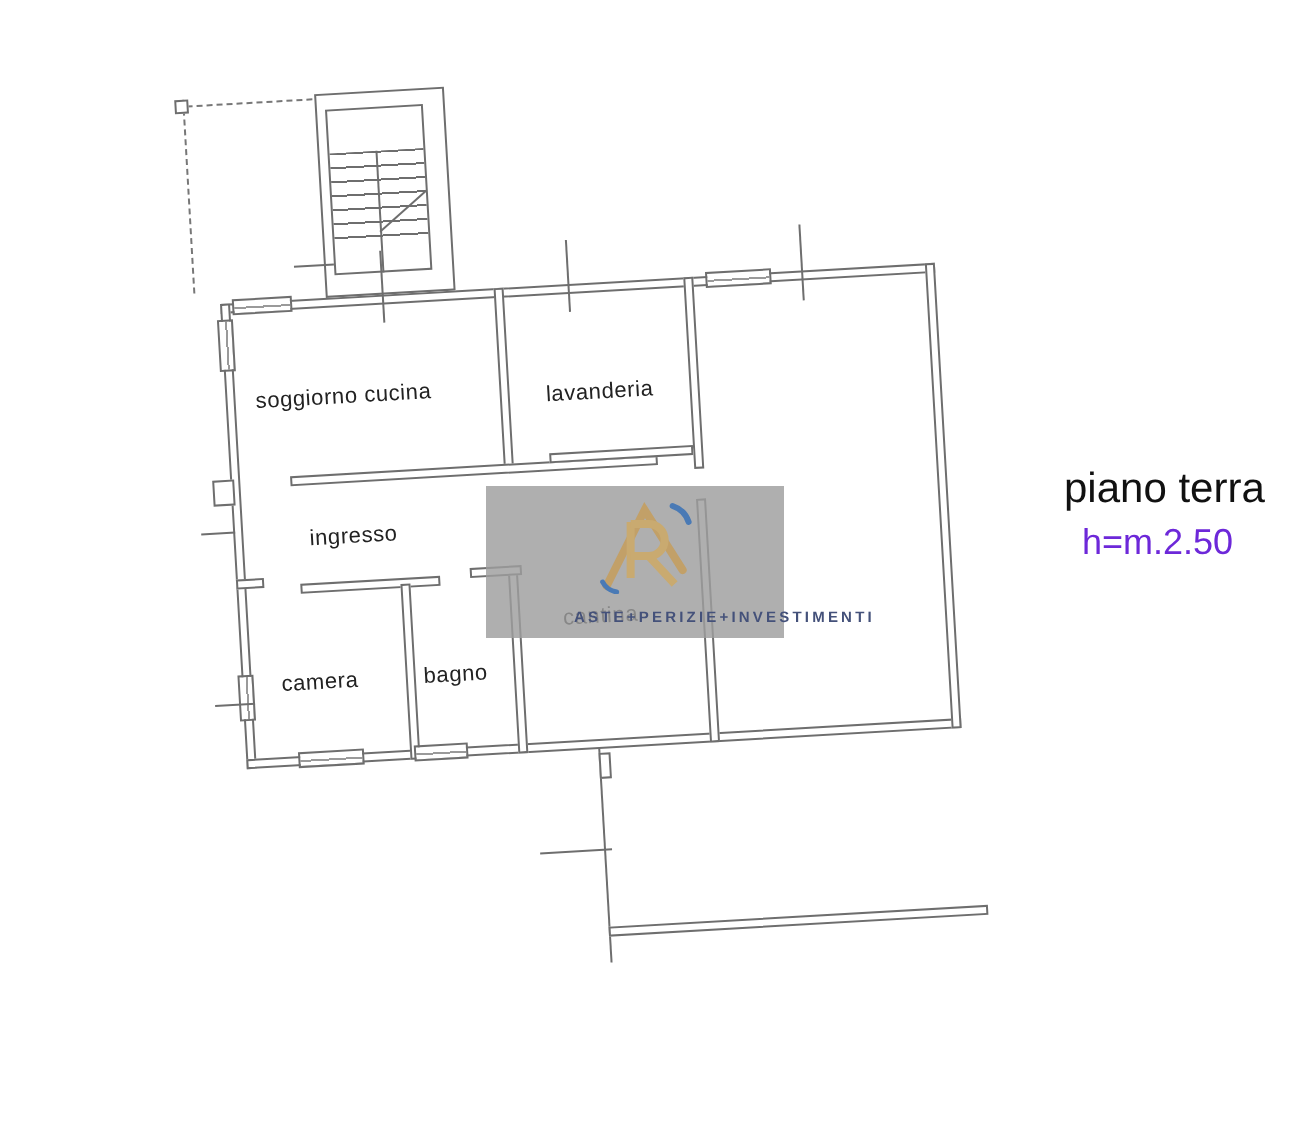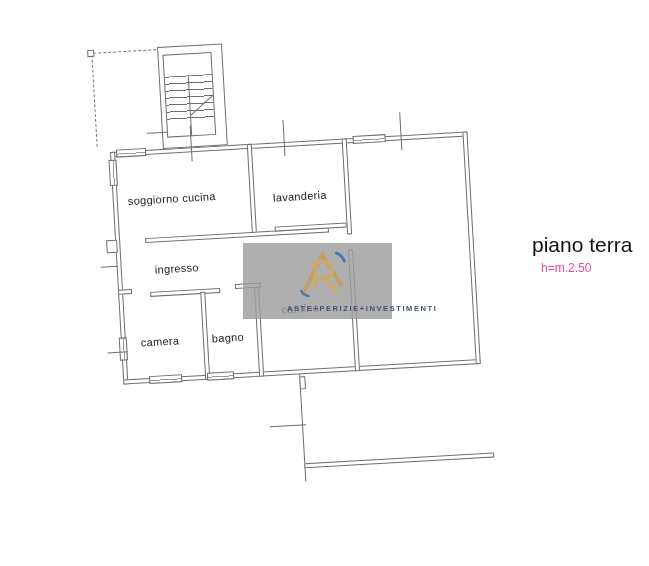--- a/index.html
+++ b/index.html
@@ -23,21 +23,21 @@
         transform:rotate(-38.4deg);transform-origin:0 50%;}
   
   #watermark{position:absolute;left:243px;top:243px;width:149px;height:76px;
              background:rgba(158,158,158,0.82);z-index:5;}
   #watermark .logo{position:absolute;left:50%;top:2px;transform:translateX(-42%);}
   #watermark .tagline{position:absolute;left:0;right:0;bottom:6px;text-align:center;
              font-size:7.5px;letter-spacing:1.6px;color:#44517a;font-weight:bold;
              white-space:nowrap;margin-left:44px;}
   
   #floor-label{position:absolute;left:532px;top:233px;font-size:21px;color:#111;}
-  #height-label{position:absolute;left:541px;top:261px;font-size:12px;color:#ec4899;}
+  #height-label{position:absolute;left:541px;top:261px;font-size:18px;color:#6d28d9;}
 </style>
 </head>
 <body>
 
 <div id="canvas">
 
   <div id="plan">
 
     <div class="wall" style="left:0;top:0;width:358px;height:5px;"></div>
     <div class="wall" style="left:0;top:0;width:5px;height:233px;"></div>

